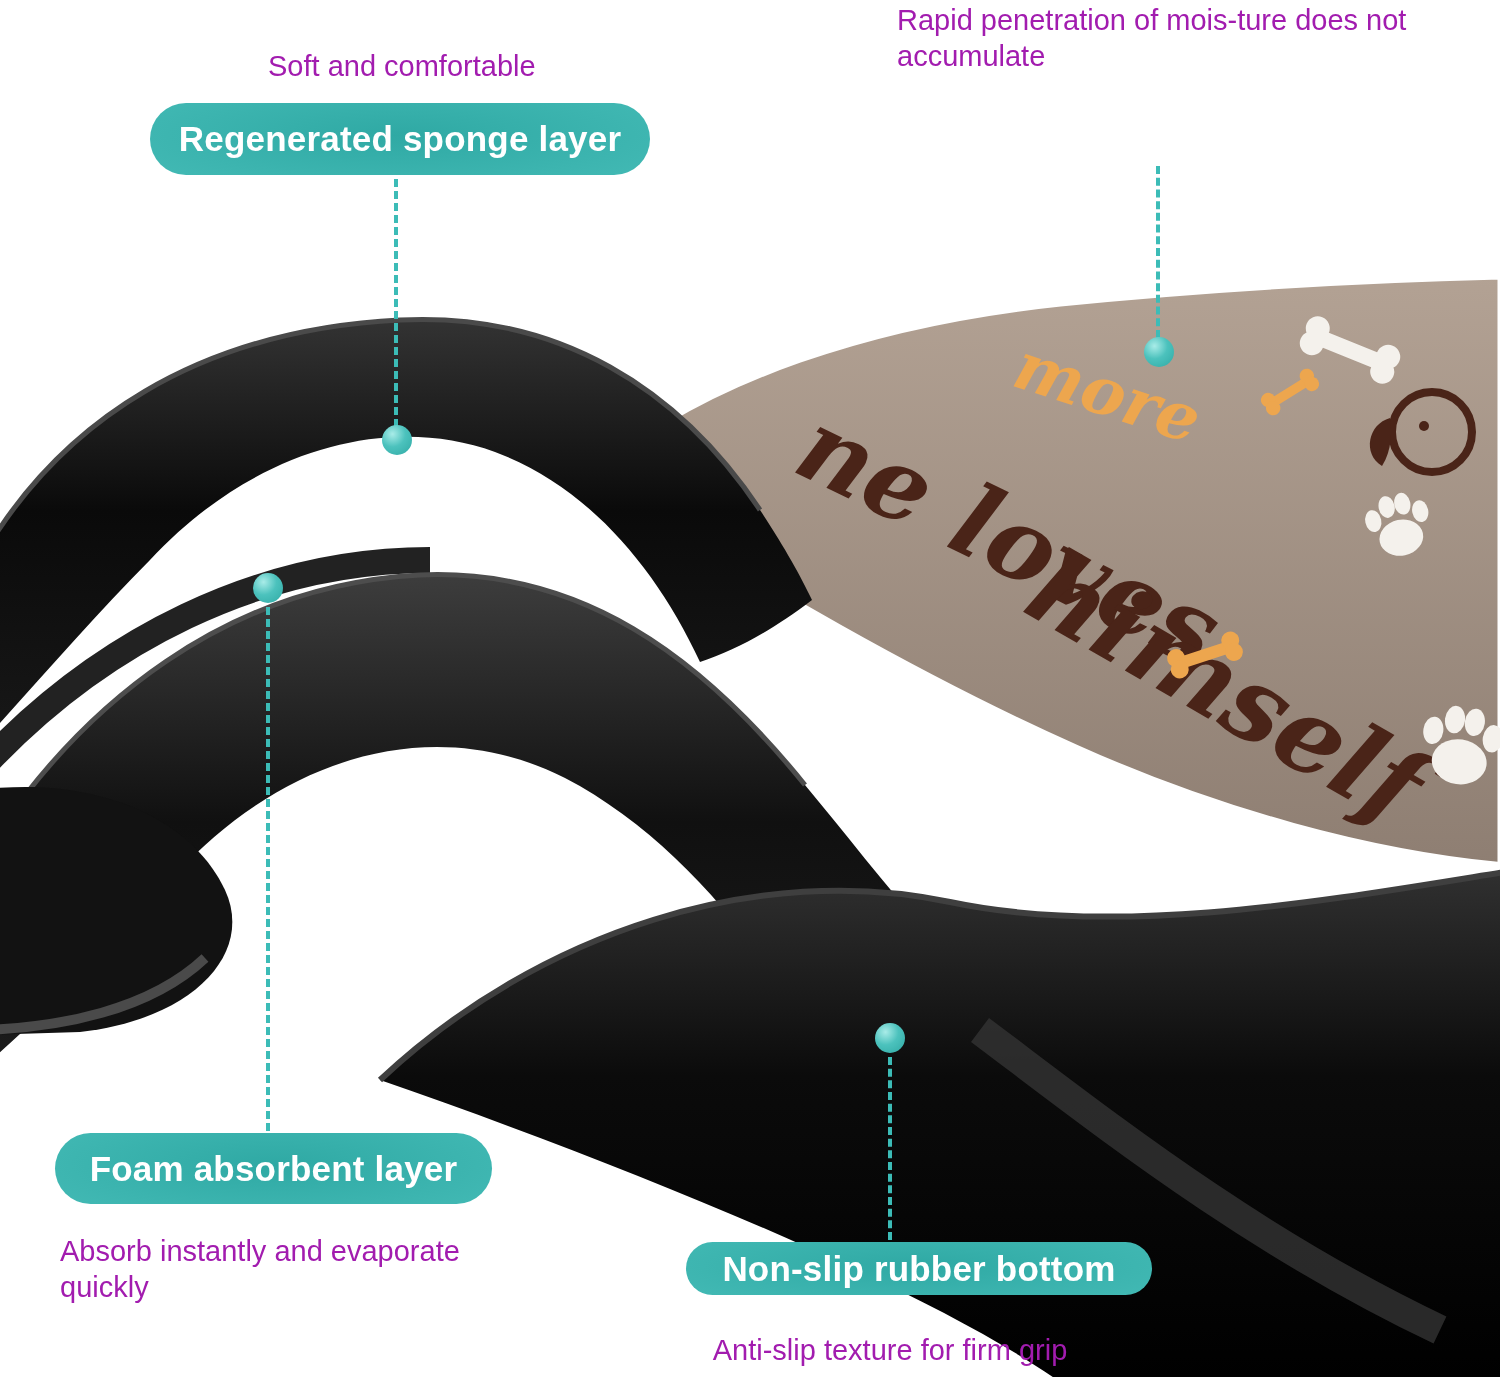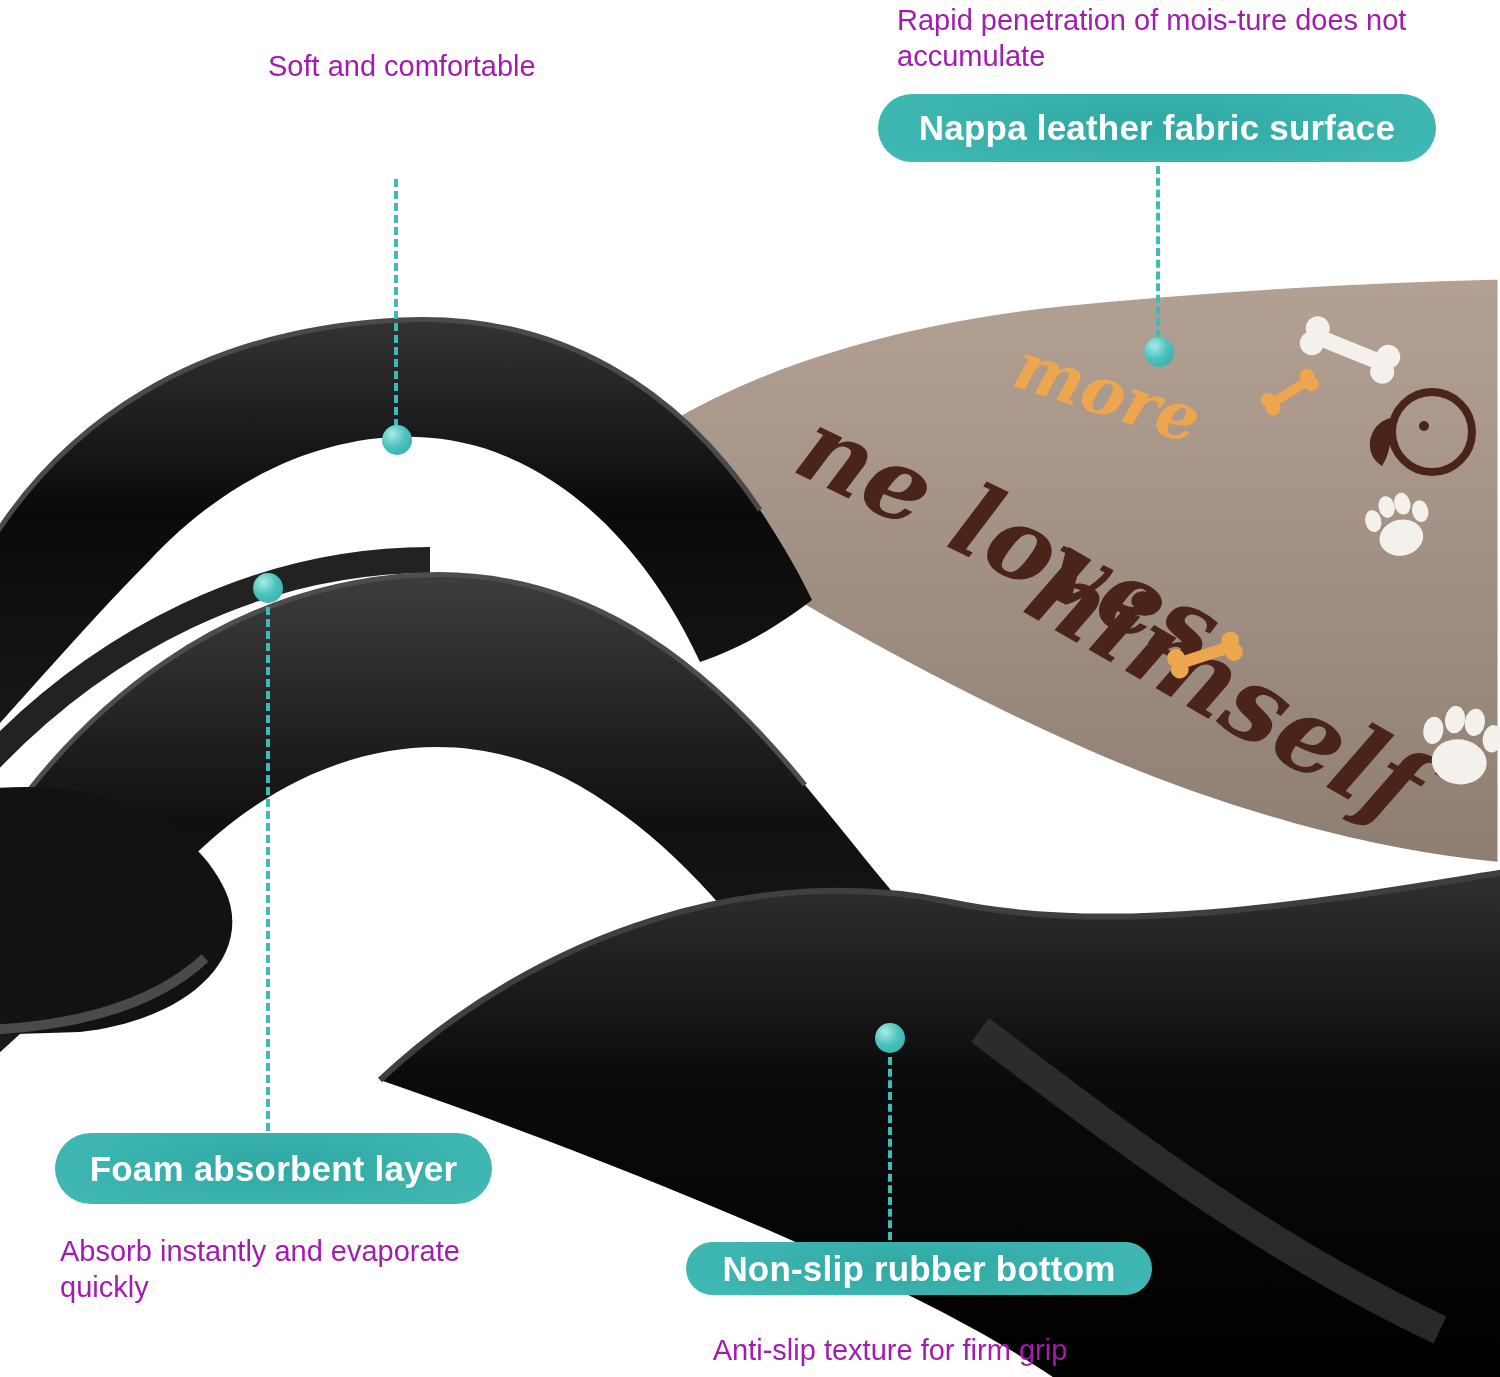--- a/index.html
+++ b/index.html
@@ -132,27 +132,27 @@
     <path d="M-20,790 C90,775 190,815 225,890 C255,955 190,1020 80,1032 L-20,1035 Z" fill="#121212"></path>
     <path d="M-20,1030 C60,1028 150,1010 205,958" fill="none" stroke="#4a4a4a" stroke-width="10"></path>
 
     <path d="M380,1080 C540,930 760,862 950,902 C1120,938 1330,900 1505,872
              L1505,1382 L1060,1382 C930,1290 640,1170 380,1080 Z" fill="url(#gRubber)"></path>
     <path d="M380,1080 C540,930 760,862 950,902 C1120,938 1330,900 1505,872" fill="none" stroke="#3f3f3f" stroke-width="6"></path>
     <path d="M980,1030 C1100,1120 1250,1240 1440,1330" fill="none" stroke="#333333" stroke-width="30" opacity="0.8"></path>
   </svg>
 
   <div class="caption" style="left:252px;top:48px;margin-left:16px;">Soft and comfortable</div>
+  <div class="pill" style="left:150px;top:103px;width:500px;height:72px;">
+    <span>Regenerated sponge layer</span>
+  </div>
   <div class="leader" style="left:394px;top:179px;height:248px;"></div>
   <div class="dot" style="left:382px;top:425px;"></div>
 
   <div class="caption" style="left:897px;top:2px;width:545px;">Rapid penetration of mois-ture does not accumulate</div>
-  <div class="pill" style="left:878px;top:94px;width:558px;height:68px;">
-    <span>Nappa leather fabric surface</span>
-  </div>
   <div class="leader" style="left:1156px;top:166px;height:172px;"></div>
   <div class="dot" style="left:1144px;top:337px;"></div>
 
   <div class="dot" style="left:253px;top:573px;"></div>
   <div class="leader" style="left:266px;top:607px;height:524px;"></div>
   <div class="pill" style="left:55px;top:1133px;width:437px;height:71px;">
     <span>Foam absorbent layer</span>
   </div>
   <div class="caption" style="left:60px;top:1233px;width:480px;">Absorb instantly and evaporate quickly</div>
 

